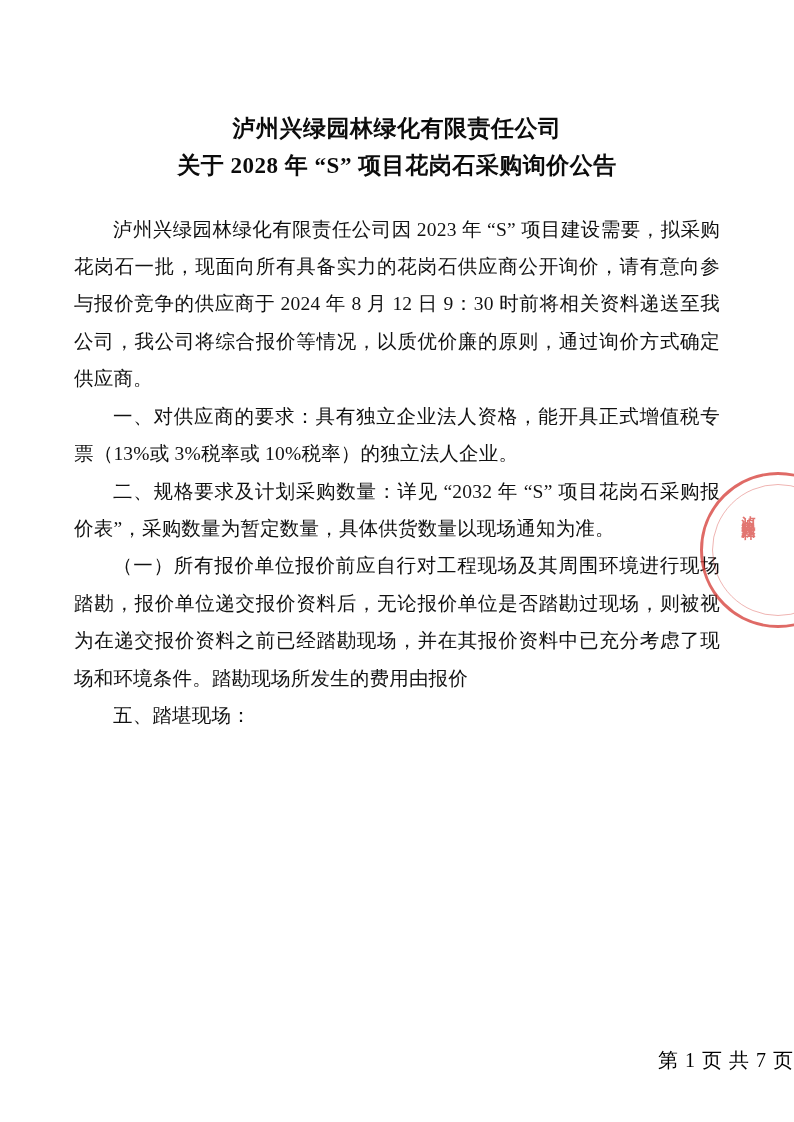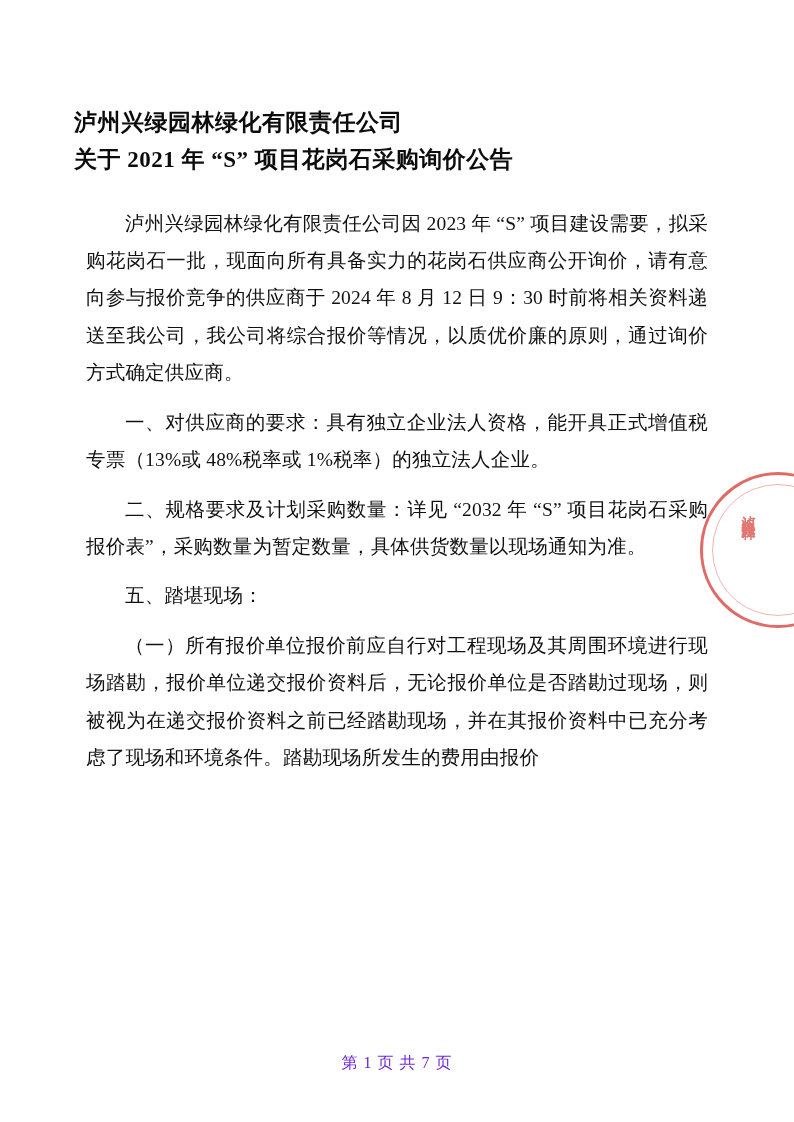--- a/index.html
+++ b/index.html
@@ -15,48 +15,49 @@
     position: relative;
     overflow: hidden;
   }
   .page {
     position: absolute;
     inset: 0;
     padding: 86px 74px 40px 74px;
     box-sizing: border-box;
   }
   .title-block {
-    margin-top: 18px;
+    text-align: center;
+    margin-top: 24px;
     margin-bottom: 26px;
   }
   .title-line {
     font-size: 23px;
     font-weight: bold;
     line-height: 1.62;
     letter-spacing: 0.5px;
     color: #0c0c0c;
   }
   .body-text p {
     font-size: 19.5px;
     line-height: 1.92;
-    margin: 12px;
+    margin: 0;
     text-align: justify;
     text-justify: inter-ideograph;
     text-indent: 2em;
     color: #111111;
     letter-spacing: 0.2px;
   }
   .footer {
     position: absolute;
     left: 0;
     right: 0;
     bottom: 48px;
-    text-align: center;
-    font-size: 16px;
-    color: #6d28d9;
+    text-align: right;
+    font-size: 20px;
+    color: #000000;
     letter-spacing: 1px;
   }
   
   .seal {
     position: absolute;
     right: -62px;
     top: 472px;
     width: 150px;
     height: 150px;
     border: 3px solid #d4322c;
@@ -86,29 +87,29 @@
     opacity: 0.92;
   }
 </style>
 </head>
 <body>
 
 <div class="page">
 
   <div class="title-block">
     <div class="title-line">泸州兴绿园林绿化有限责任公司</div>
-    <div class="title-line">关于 2021 年 “S” 项目花岗石采购询价公告</div>
+    <div class="title-line">关于 2028 年 “S” 项目花岗石采购询价公告</div>
   </div>
 
   <div class="body-text">
     <p>泸州兴绿园林绿化有限责任公司因 2023 年 “S” 项目建设需要，拟采购花岗石一批，现面向所有具备实力的花岗石供应商公开询价，请有意向参与报价竞争的供应商于 2024 年 8 月 12 日 9：30 时前将相关资料递送至我公司，我公司将综合报价等情况，以质优价廉的原则，通过询价方式确定供应商。</p>
-    <p>一、对供应商的要求：具有独立企业法人资格，能开具正式增值税专票（13%或 48%税率或 1%税率）的独立法人企业。</p>
+    <p>一、对供应商的要求：具有独立企业法人资格，能开具正式增值税专票（13%或 3%税率或 10%税率）的独立法人企业。</p>
     <p>二、规格要求及计划采购数量：详见 “2032 年 “S” 项目花岗石采购报价表”，采购数量为暂定数量，具体供货数量以现场通知为准。</p>
+    <p>（一）所有报价单位报价前应自行对工程现场及其周围环境进行现场踏勘，报价单位递交报价资料后，无论报价单位是否踏勘过现场，则被视为在递交报价资料之前已经踏勘现场，并在其报价资料中已充分考虑了现场和环境条件。踏勘现场所发生的费用由报价</p>
     <p>五、踏堪现场：</p>
-    <p>（一）所有报价单位报价前应自行对工程现场及其周围环境进行现场踏勘，报价单位递交报价资料后，无论报价单位是否踏勘过现场，则被视为在递交报价资料之前已经踏勘现场，并在其报价资料中已充分考虑了现场和环境条件。踏勘现场所发生的费用由报价</p>
   </div>
 
   <div class="seal">
     <div class="seal-inner"></div>
     <div class="seal-text">泸州兴绿园林</div>
   </div>
 
   <div class="footer">第 1 页 共 7 页</div>
 
 </div>

